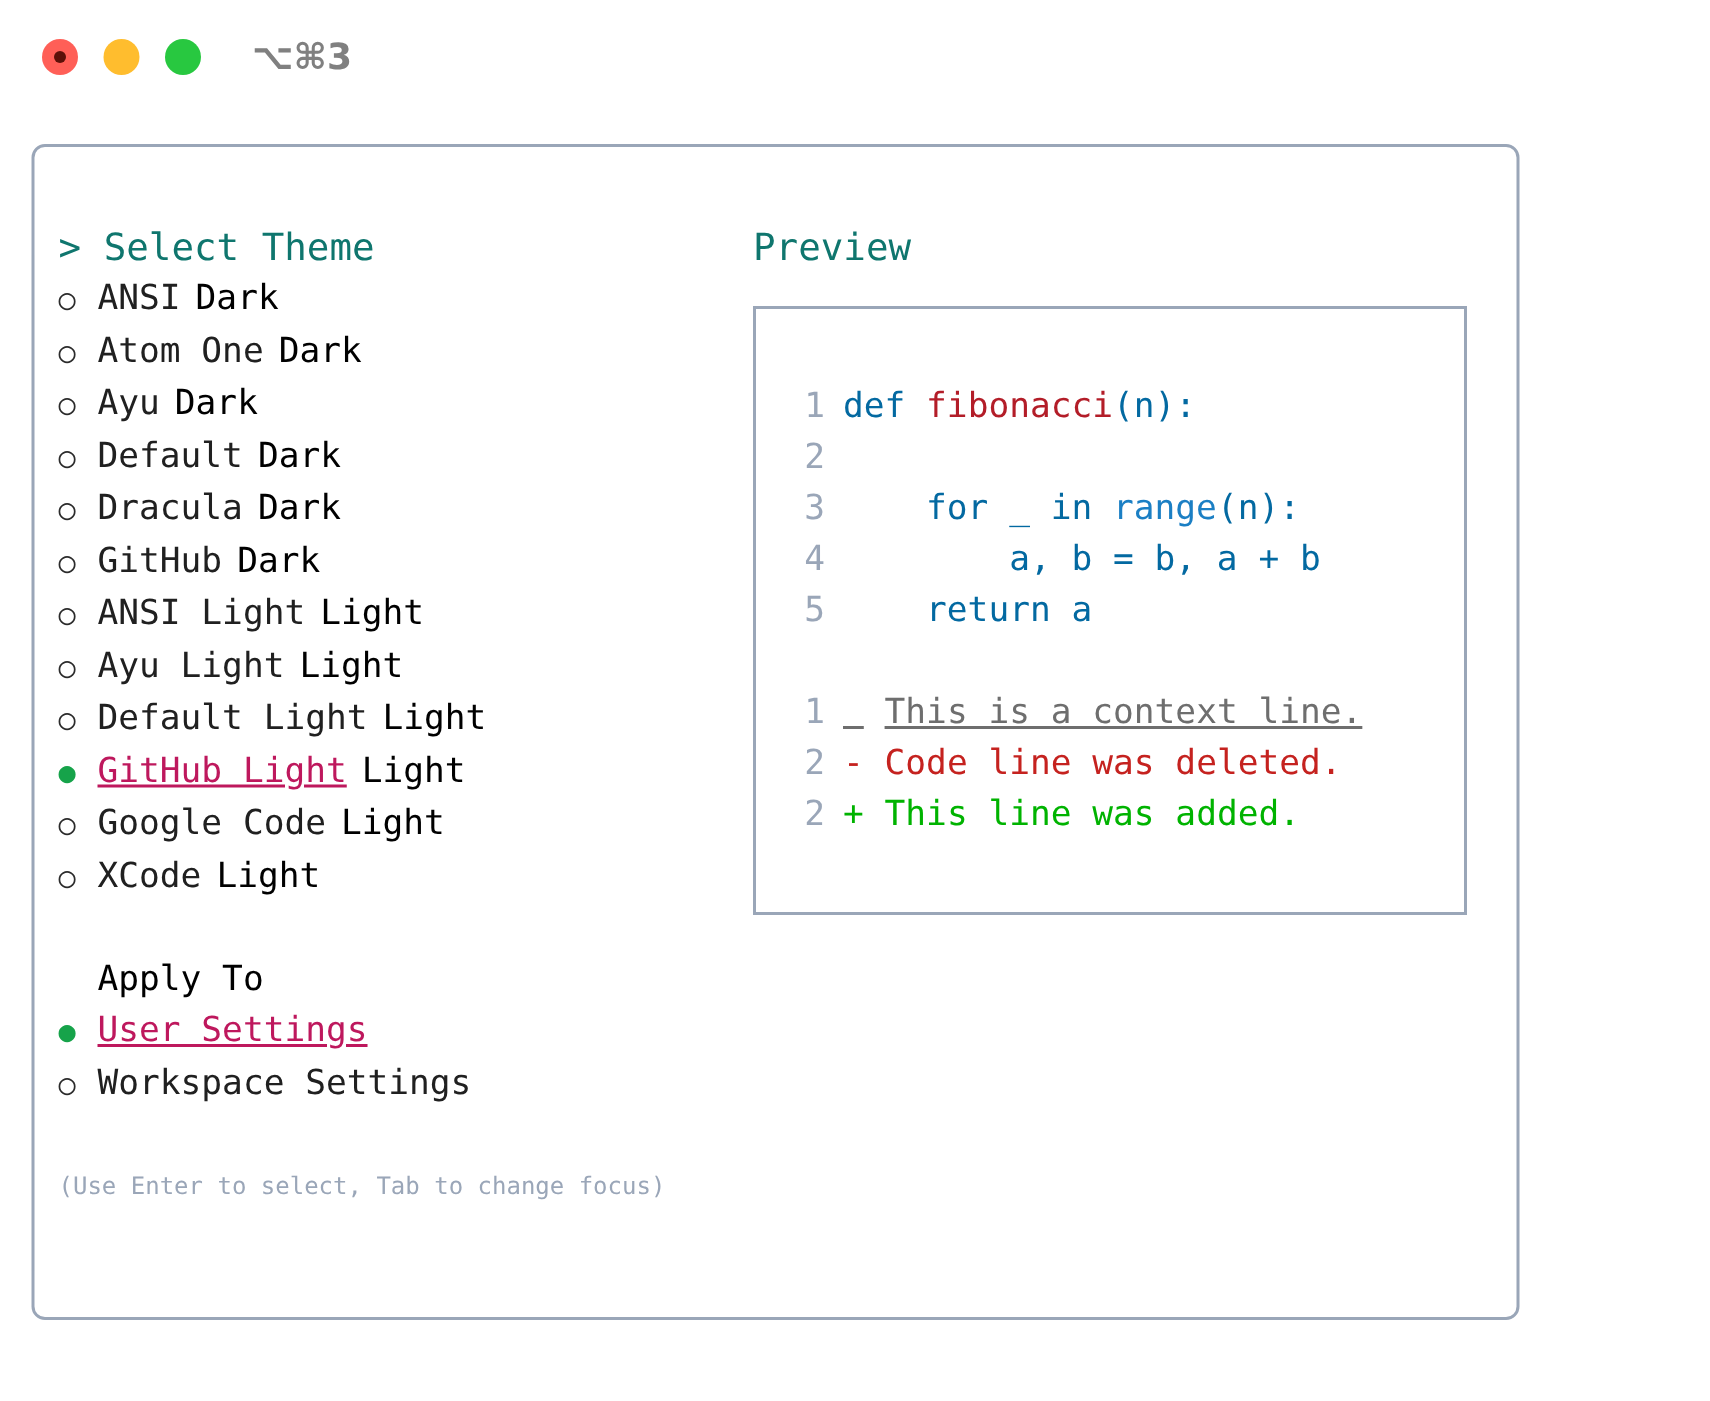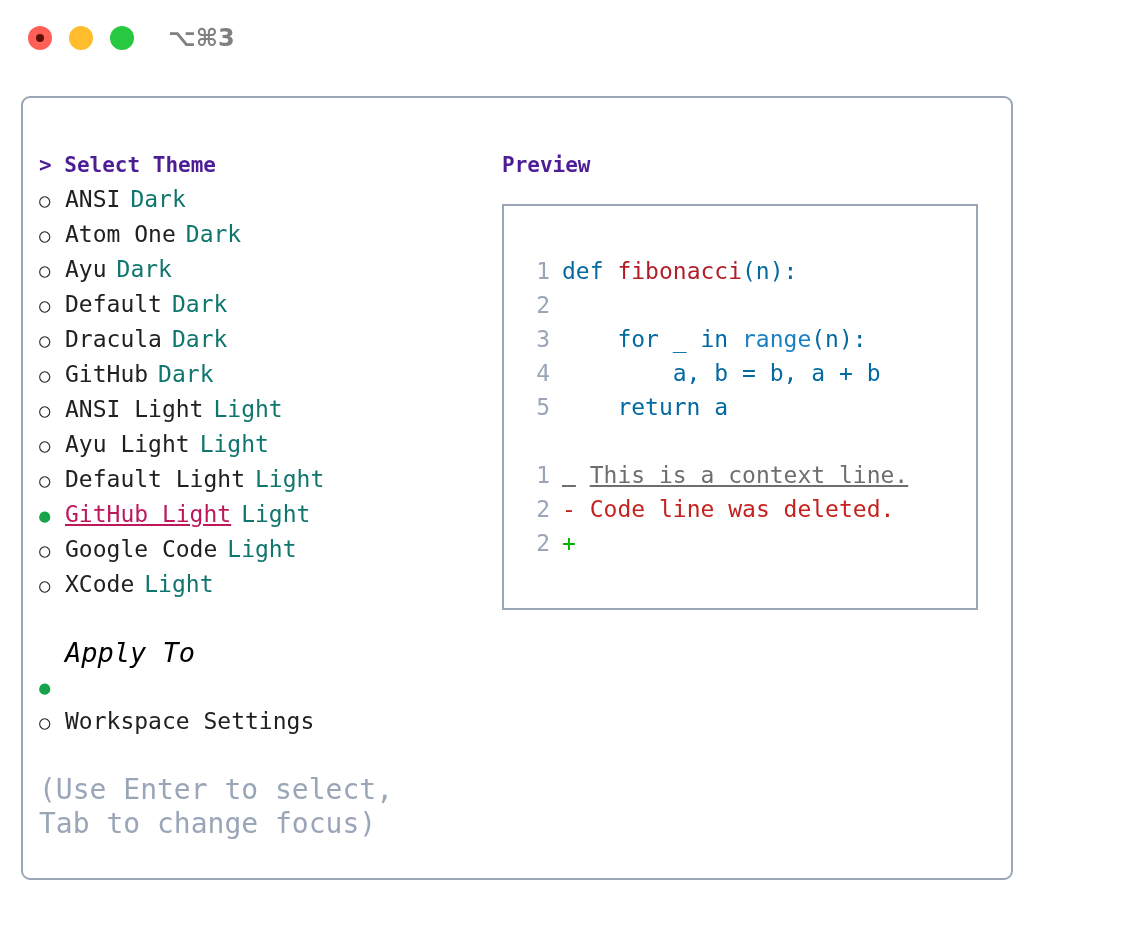--- a/index.html
+++ b/index.html
@@ -82,23 +82,23 @@
   }
 
   
   .left-col {
     position: absolute;
     left: 16px;
     top: 50px;
     width: 440px;
   }
   .col-heading {
-    font-size: 21px;
-    font-weight: bold;
-    color: #4c1d95;
+    font-size: 25px;
+    font-weight: normal;
+    color: #0f766e;
     line-height: 34px;
     white-space: pre;
   }
   .opt-row {
     display: flex;
     align-items: baseline;
     font-size: 23px;
     line-height: 34px;
     white-space: pre;
   }
@@ -108,39 +108,38 @@
     font-size: 19px;
     color: #2b2b2b;
   }
   .opt-bullet.on {
     color: #16a34a;
     font-size: 19px;
   }
   .opt-label   { color: #202020; }
   .opt-label.sel { color: #be185d; text-decoration: underline; }
   .opt-tag {
-    color: #0f766e;
+    color: #000000;
     margin-left: 10px;
     text-align: right;
   }
 
   .section-spacer { height: 34px; }
 
   .apply-heading {
-    font-size: 27px;
+    font-size: 23px;
     color: #000000;
     line-height: 34px;
     margin-left: 26px;
     white-space: pre;
-    font-style: italic;
   }
 
   .hint {
     margin-top: 34px;
-    font-size: 28px;
+    font-size: 16px;
     line-height: 34px;
     color: #9aa6b8;
     width: 405px;
     white-space: normal;
     word-spacing: 0px;
   }
 
   
   .right-col {
     position: absolute;
@@ -212,40 +211,40 @@
           <div class="opt-row"><span class="opt-bullet">○</span><span class="opt-label">Default Light</span><span class="opt-tag">Light</span></div>
           <div class="opt-row"><span class="opt-bullet on">●</span><span class="opt-label sel">GitHub Light</span><span class="opt-tag">Light</span></div>
           <div class="opt-row"><span class="opt-bullet">○</span><span class="opt-label">Google Code</span><span class="opt-tag">Light</span></div>
           <div class="opt-row"><span class="opt-bullet">○</span><span class="opt-label">XCode</span><span class="opt-tag">Light</span></div>
         </div>
 
       <div class="section-spacer"></div>
 
       <div class="apply-heading">Apply To</div>
       <div id="apply-list">
-          <div class="opt-row"><span class="opt-bullet on">●</span></div>
+          <div class="opt-row"><span class="opt-bullet on">●</span><span class="opt-label sel">User Settings</span></div>
           <div class="opt-row"><span class="opt-bullet">○</span><span class="opt-label">Workspace Settings</span></div>
         </div>
 
       <div class="hint">(Use Enter to select, Tab to change focus)</div>
     </div>
 
     <div class="right-col">
       <div class="col-heading">Preview</div>
       <div class="preview-box">
         <div id="code-block">
             <div class="code-line"><span class="ln">1</span><span><span class="code-text">def </span><span class="tok-fn">fibonacci</span><span class="code-text">(n):</span></span></div>
             <div class="code-line"><span class="ln">2</span></div>
             <div class="code-line"><span class="ln">3</span><span><span class="code-text">    for _ in </span><span class="tok-call">range</span><span class="code-text">(n):</span></span></div>
             <div class="code-line"><span class="ln">4</span><span><span class="code-text">        a, b = b, a + b</span></span></div>
             <div class="code-line"><span class="ln">5</span><span><span class="code-text">    return a</span></span></div>
           </div>
         <div class="gap-line"></div>
         <div id="diff-block">
             <div class="code-line"><span class="ln">1</span><span class="diff-ctx"> </span><span> </span><span class="diff-ctx">This is a context line.</span></div>
             <div class="code-line"><span class="ln">2</span><span class="diff-del">-</span><span> </span><span class="diff-del">Code line was deleted.</span></div>
-            <div class="code-line"><span class="ln">2</span><span class="diff-add">+</span><span> </span></div>
+            <div class="code-line"><span class="ln">2</span><span class="diff-add">+</span><span> </span><span class="diff-add">This line was added.</span></div>
           </div>
       </div>
     </div>
 
   </div>
 </div>
 
 </body></html>

